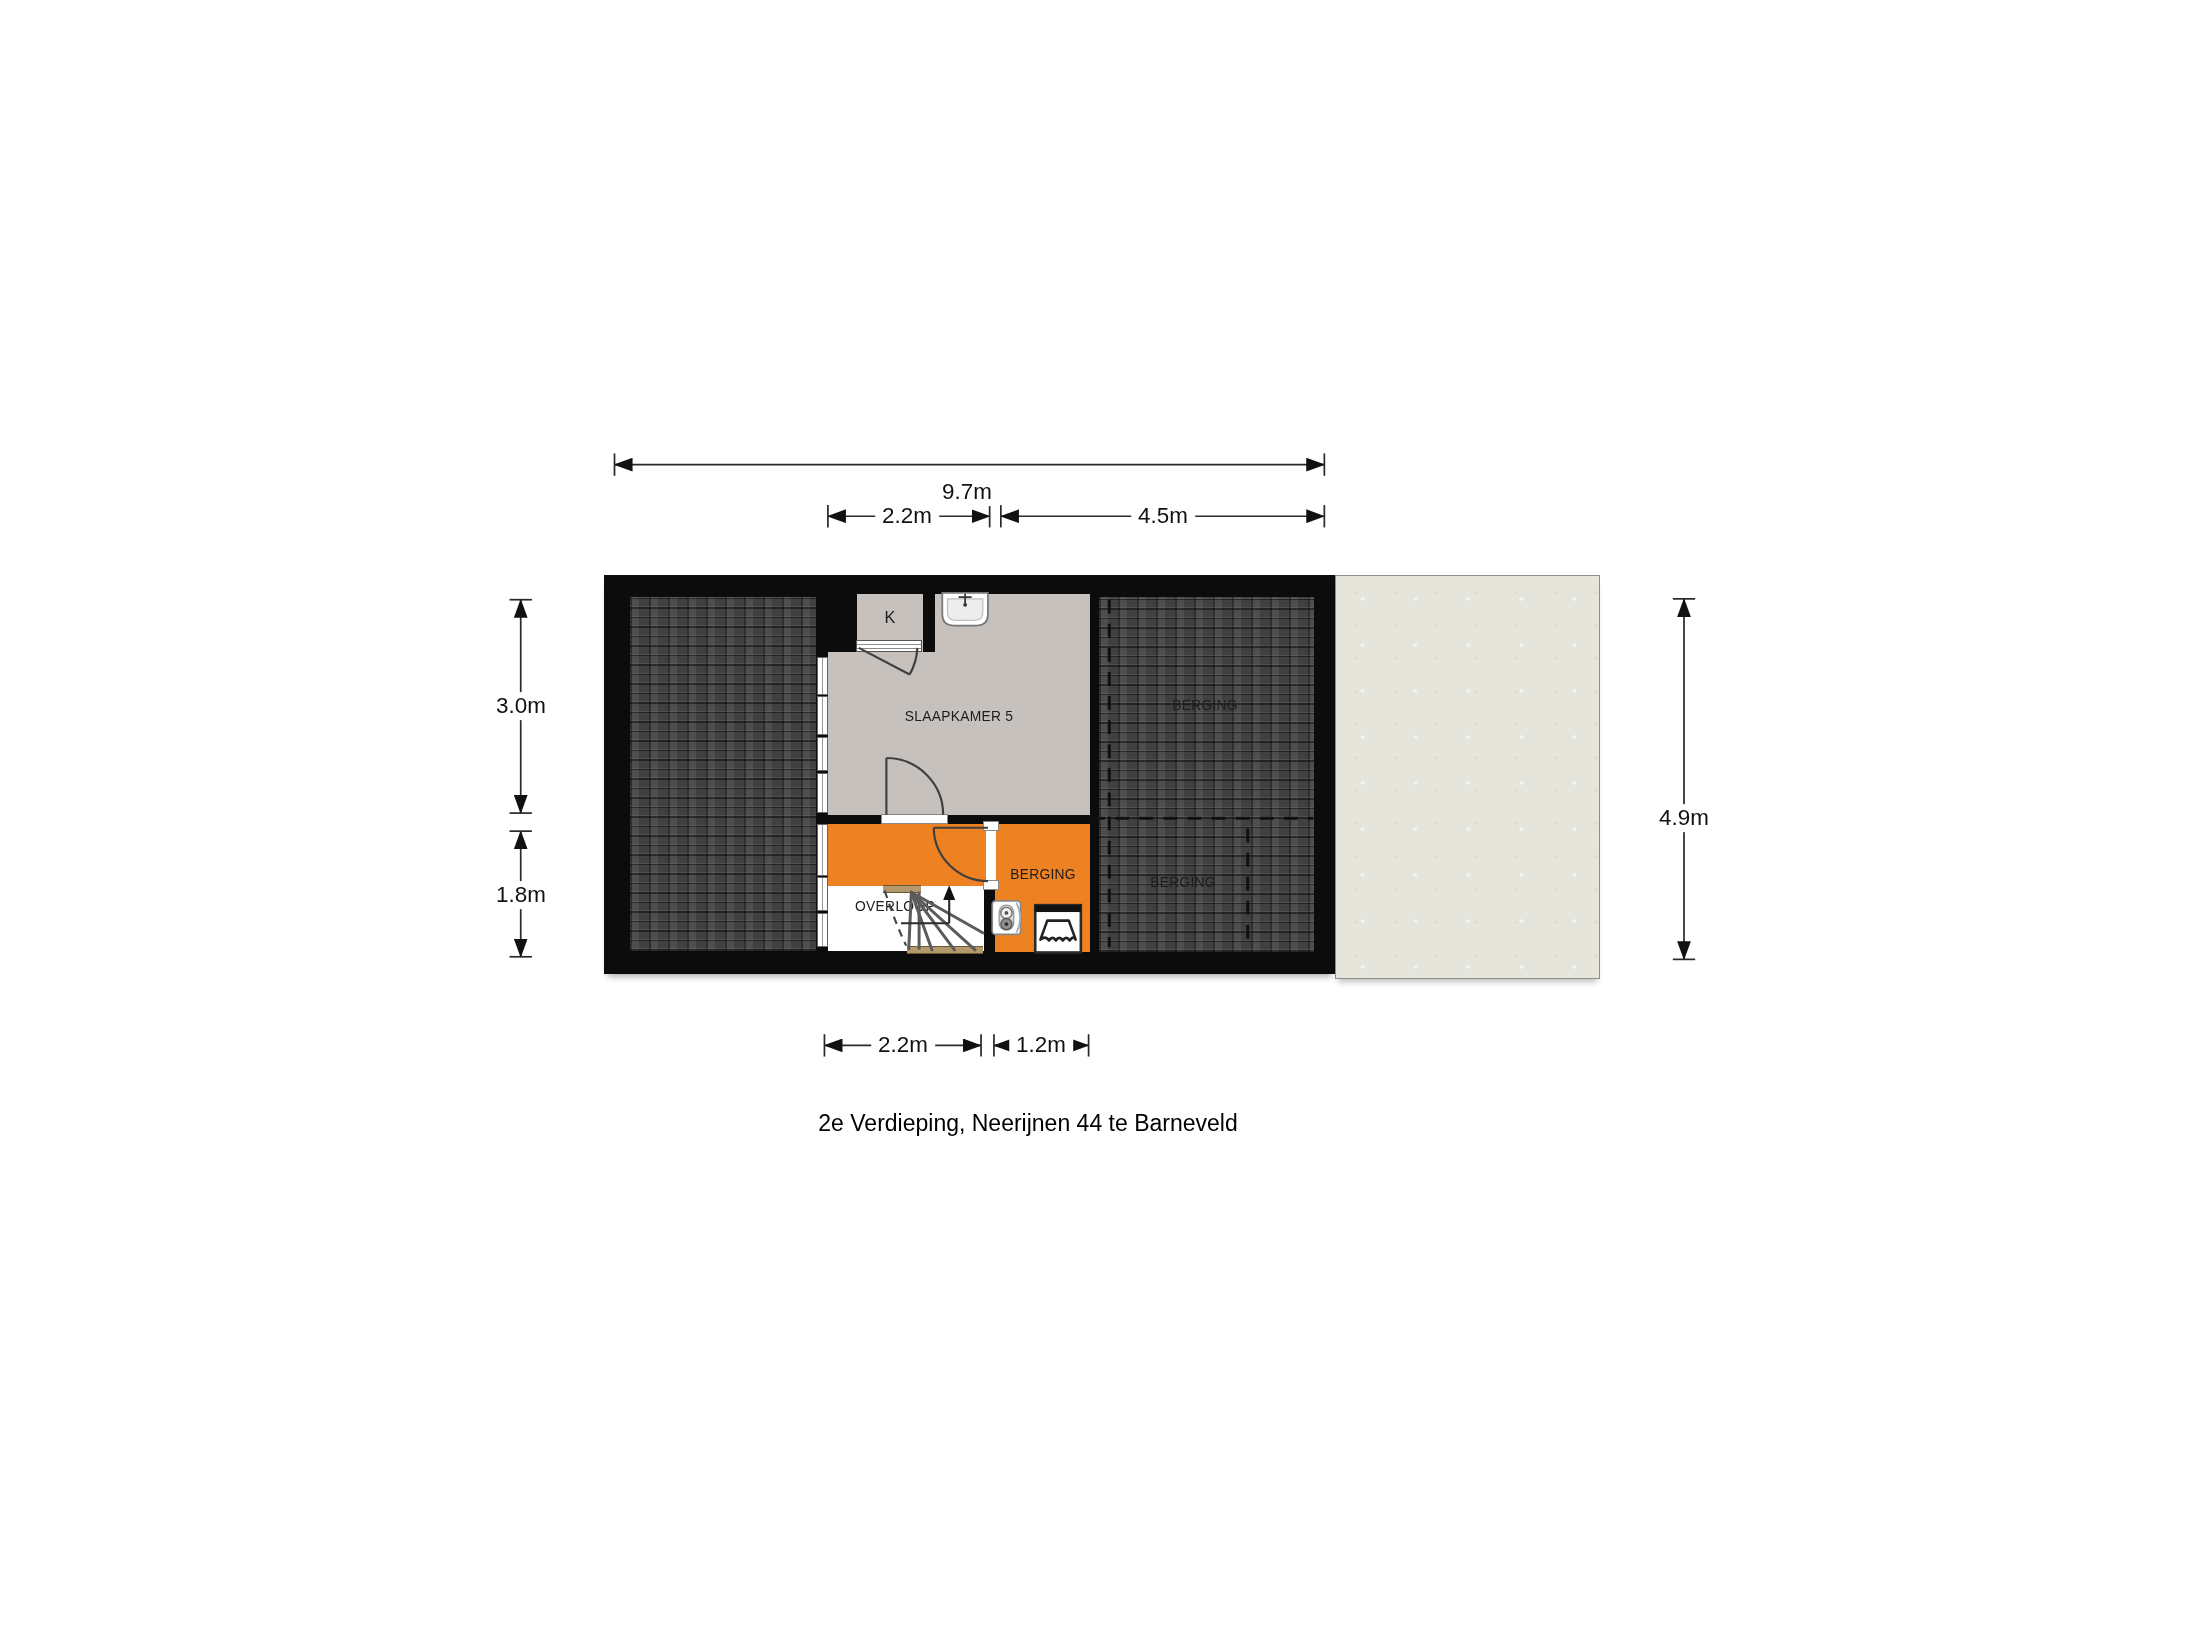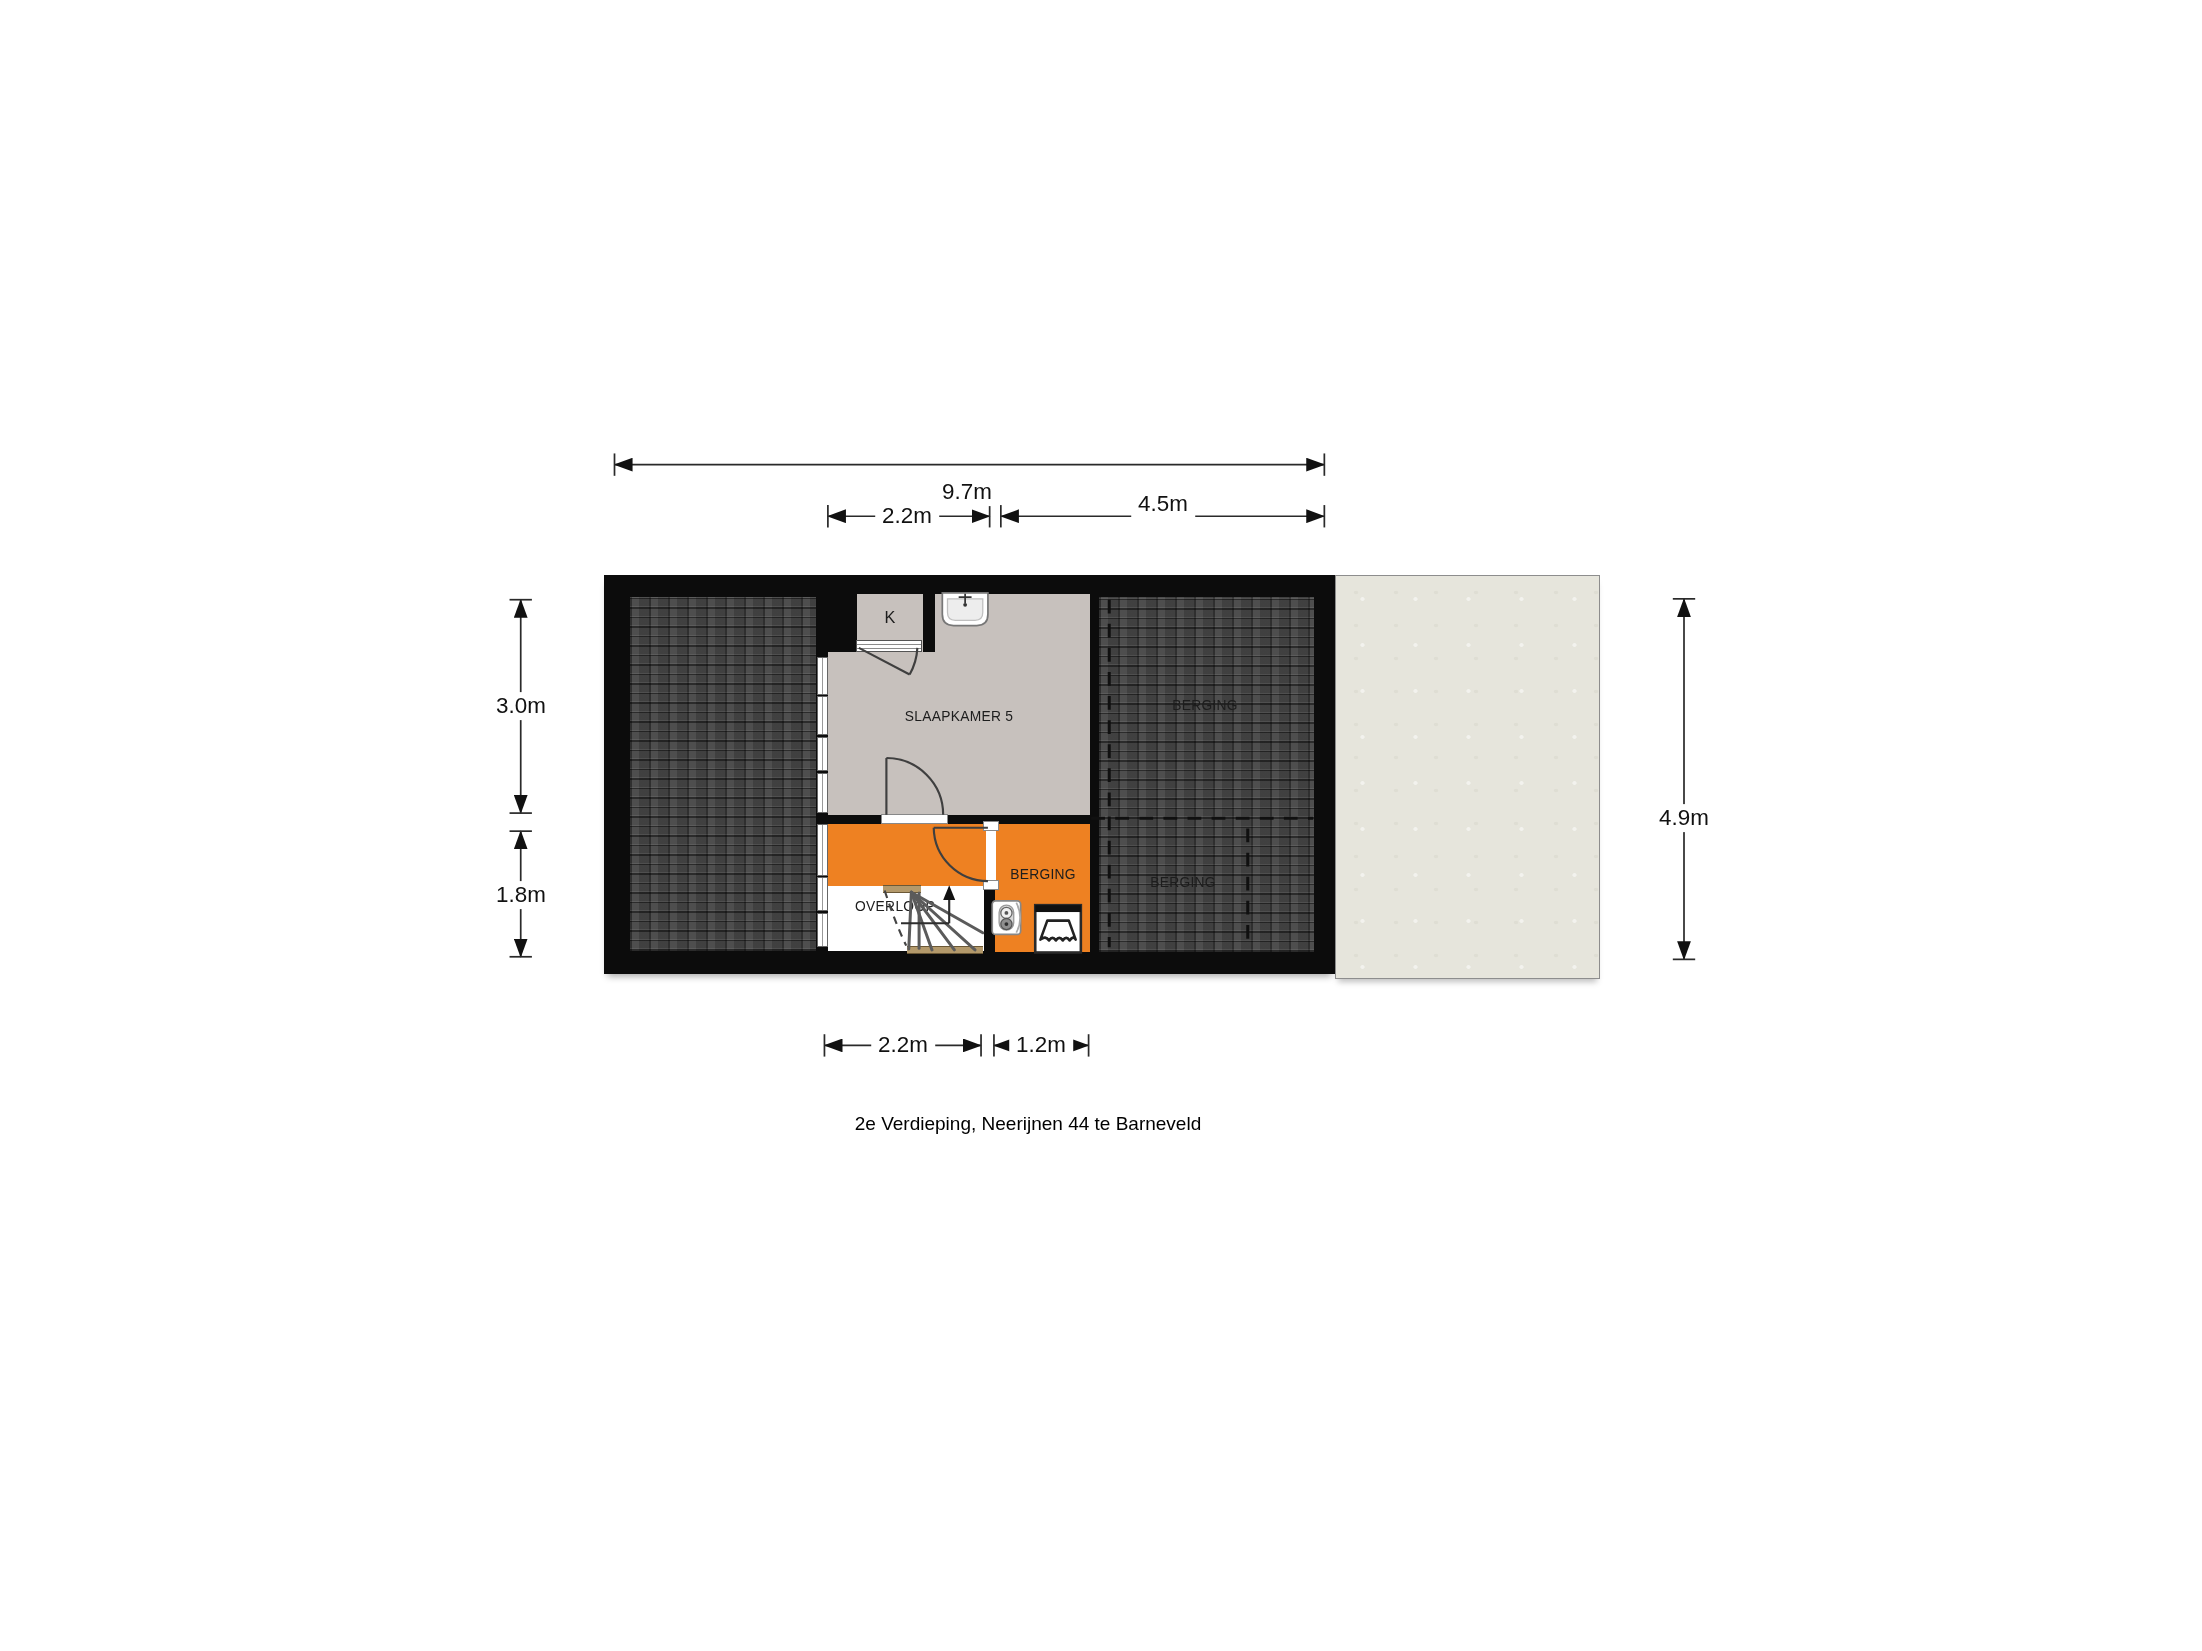--- a/index.html
+++ b/index.html
@@ -46,21 +46,21 @@
     position:absolute;transform:translate(-50%,-50%);
     font-size:13.8px;letter-spacing:0.3px;color:#1d1d1d;white-space:nowrap;
   }
   .k-label{position:absolute;transform:translate(-50%,-50%);font-size:16.3px;color:#1d1d1d;}
   .dim-label{
     position:absolute;transform:translate(-50%,-50%);
     font-size:22.4px;color:#111;background:#fff;padding:0.9px 6.9px;white-space:nowrap;line-height:26px;
   }
   #caption{
     position:absolute;left:1028px;top:1104px;transform:translateX(-50%);
-    text-align:center;font-size:19px;line-height:39px;color:#000;white-space:nowrap;
+    text-align:center;font-size:23px;line-height:39px;color:#000;white-space:nowrap;
   }
   svg{position:absolute;left:0;top:0;}
 </style>
 </head>
 <body>
 
 <div id="canvas">
 
   <div id="plan">
 
@@ -205,21 +205,21 @@
         <line x1="1140" y1="1202" x2="1140" y2="1228"></line>
 
       <line x1="1155" y1="1215" x2="1265" y2="1215" marker-start="url(#ah)" marker-end="url(#ah)"></line>
       <line x1="1155" y1="1202" x2="1155" y2="1228"></line>
         <line x1="1265" y1="1202" x2="1265" y2="1228"></line>
     </g>
   </svg>
 
   <span class="dim-label" style="left:967px;top:492px;">9.7m</span>
   <span class="dim-label" style="left:907px;top:516px;">2.2m</span>
-  <span class="dim-label" style="left:1163px;top:504px;">4.5m</span>
+  <span class="dim-label" style="left:1163px;top:516px;">4.5m</span>
   <span class="dim-label" style="left:521px;top:706px;">3.0m</span>
   <span class="dim-label" style="left:521px;top:895px;text-align:center;">1.8m</span>
   <span class="dim-label" style="left:1684px;top:818px;">4.9m</span>
   <span class="dim-label" style="left:903px;top:1045px;">2.2m</span>
   <span class="dim-label" style="left:1041px;top:1045px;">1.2m</span>
 
   <div id="caption">
     <div>2e Verdieping, Neerijnen 44 te Barneveld</div>
   </div>
 

